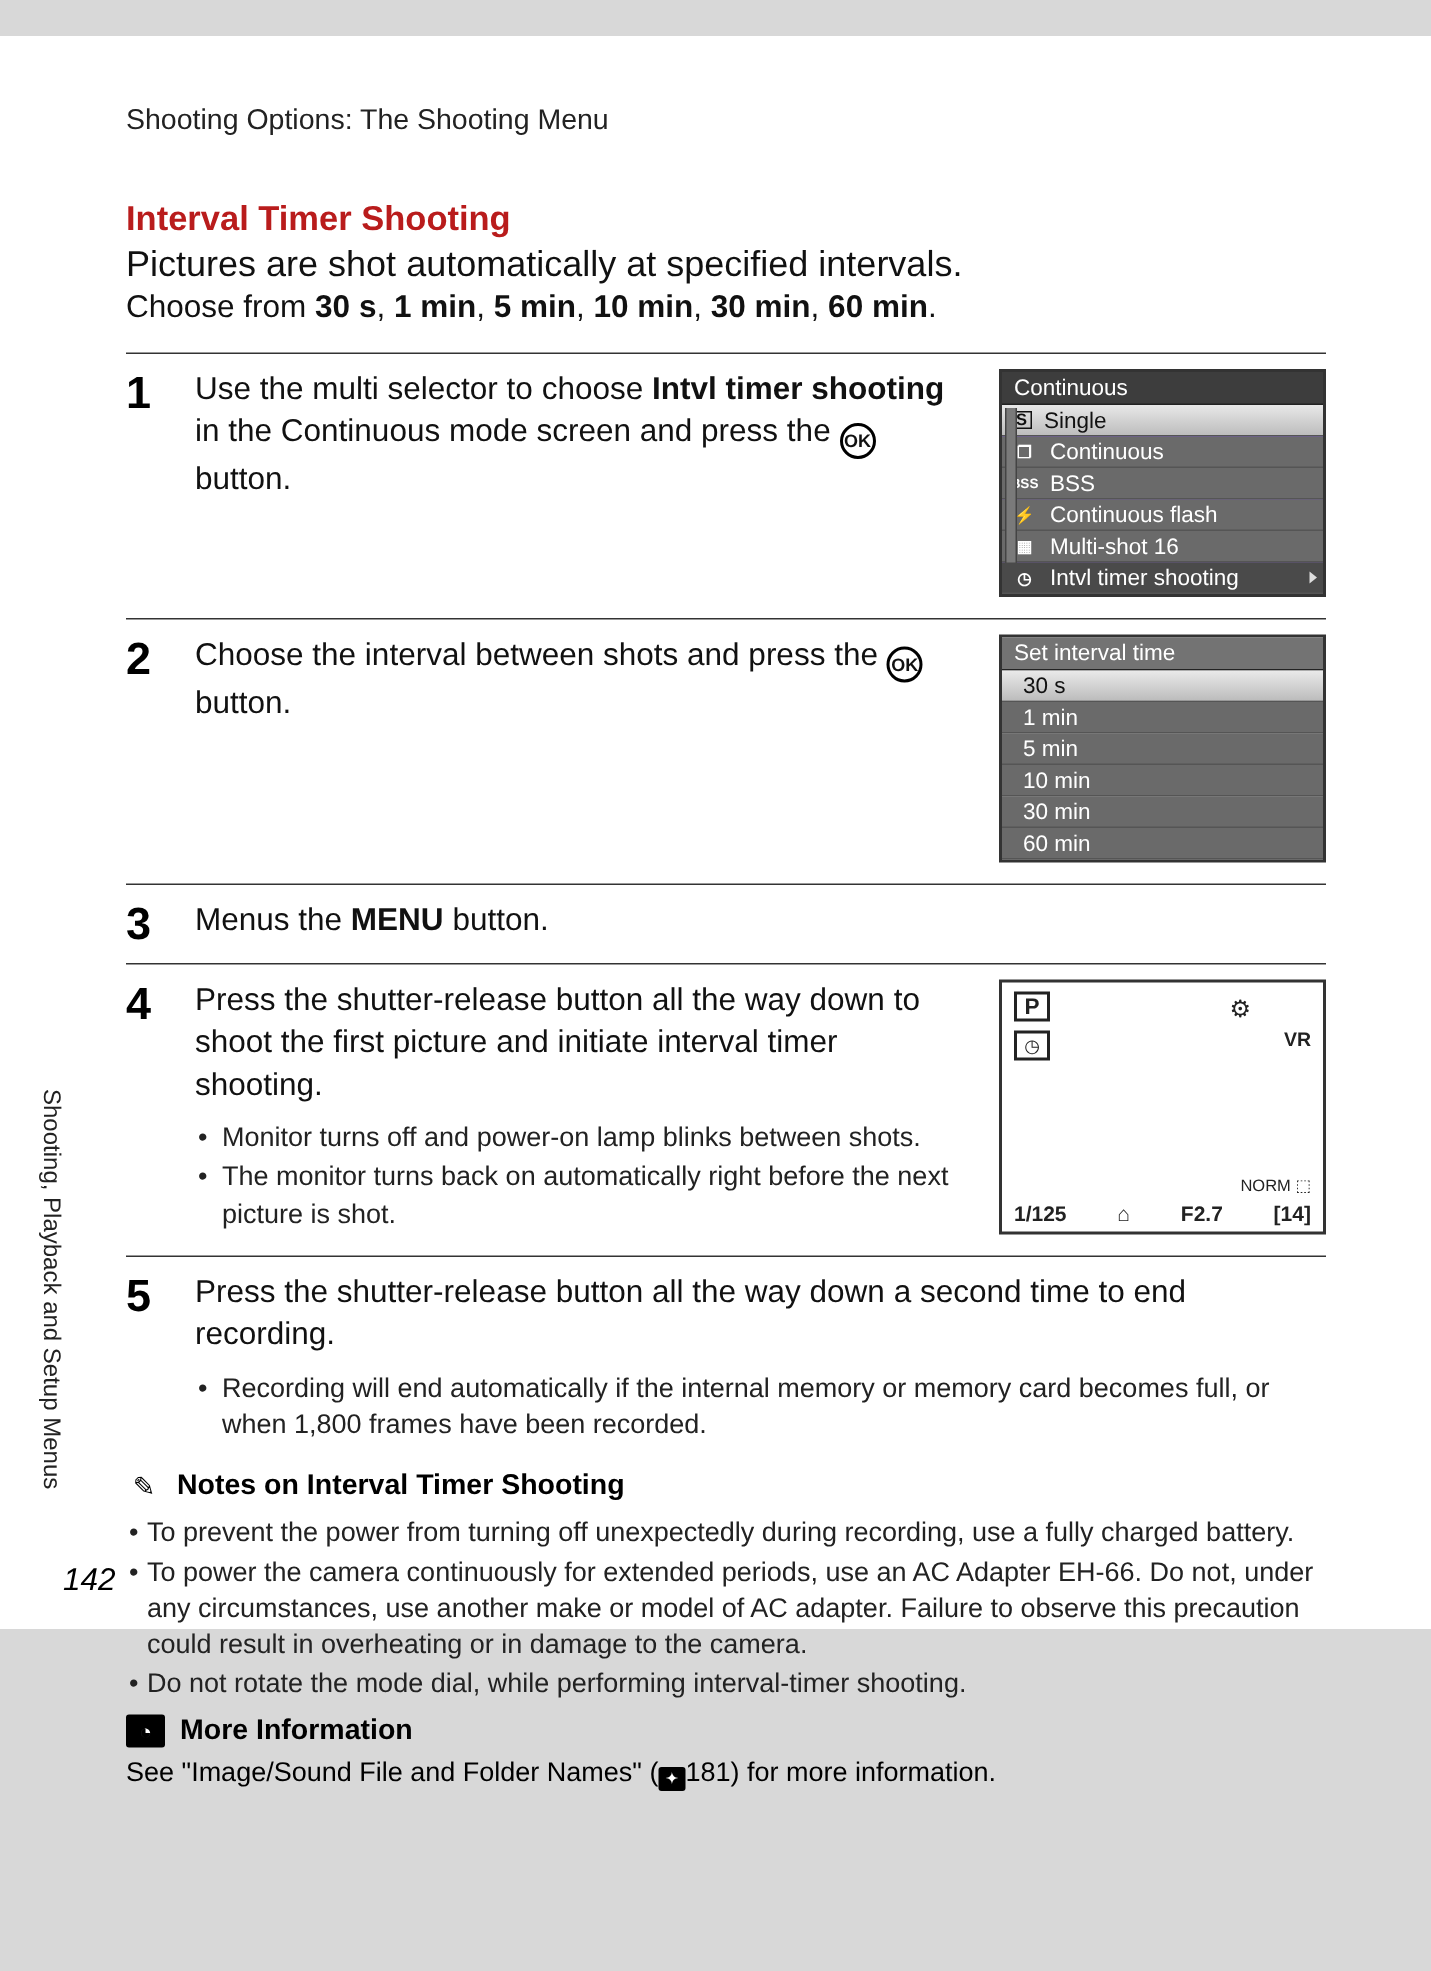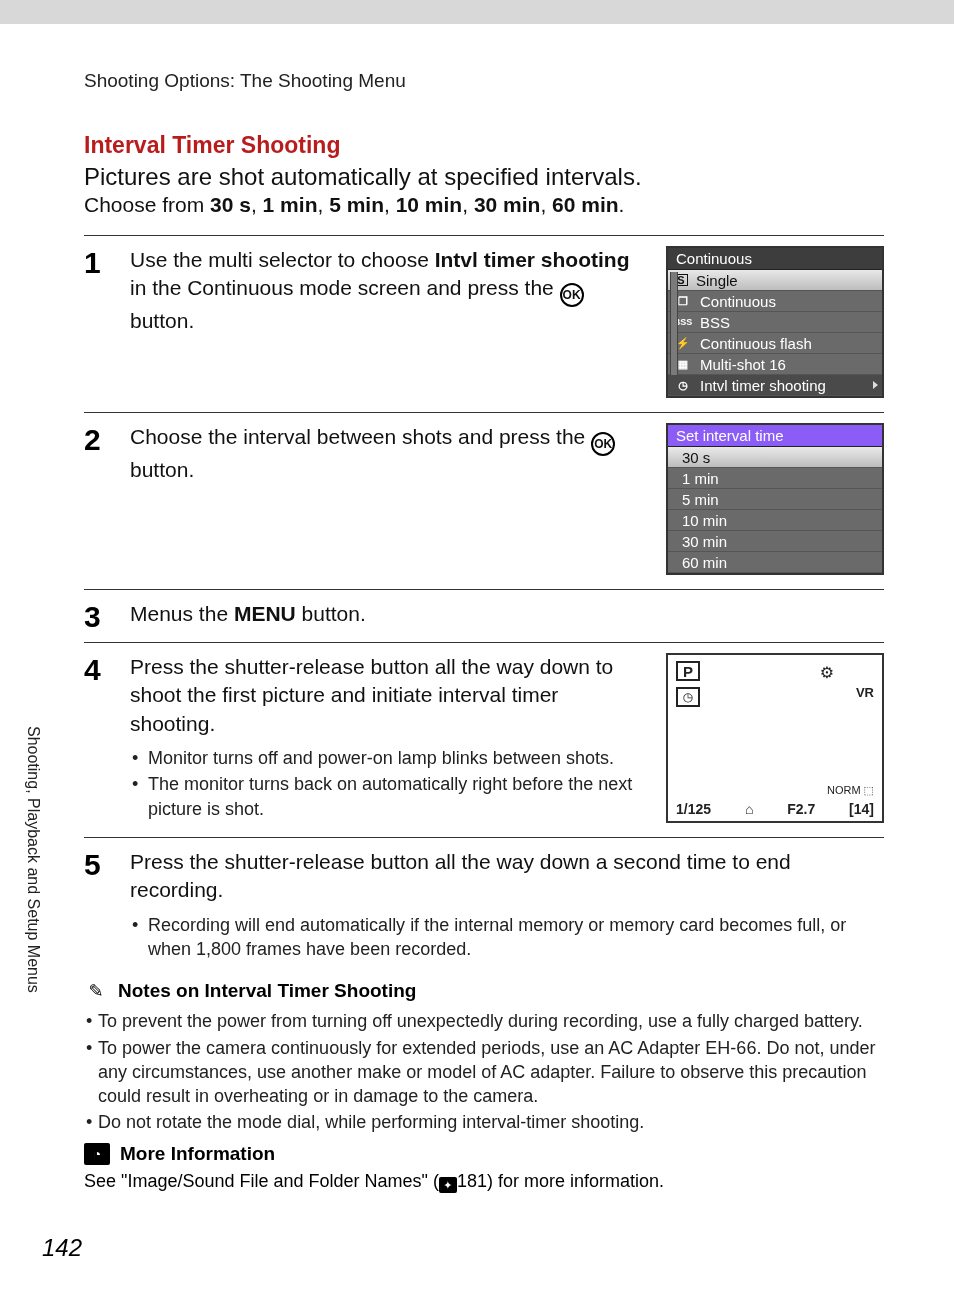--- a/index.html
+++ b/index.html
@@ -9,21 +9,21 @@
     width: 954px;
     height: 1314px;
     position: relative;
     overflow: hidden;
   }
   .page {
     position: absolute;
     top: 24px;
     left: 0;
     width: 954px;
-    height: 1290px;
+    height: 1062px;
     background: #fff;
     padding: 46px 70px 0 84px;
   }
   .running-head {
     font-size: 19px;
     color: #222;
     margin-bottom: 40px;
   }
   .section-title {
     font-size: 23px;
@@ -144,21 +144,21 @@
   }
 
   
   .int-menu {
     width: 218px;
     border: 2px solid #333;
     font-size: 15px;
     color: #fff;
   }
   .int-menu .title-row {
-    background: #8b5cf6;
+    background: #737373;
     padding: 2px 8px;
     border-bottom: 1px solid #222;
   }
   .int-menu .row {
     background: #6a6a6a;
     padding: 1px 14px;
     border-bottom: 1px solid #555;
     height: 21px;
     line-height: 19px;
   }
@@ -258,22 +258,22 @@
     top: 702px;
     transform: rotate(90deg);
     transform-origin: left top;
     font-size: 16px;
     color: #222;
     white-space: nowrap;
   }
   .page-number {
     position: absolute;
     left: 42px;
-    bottom: 52px;
-    font-size: 24px;
+    bottom: 20px;
+    font-size: 21px;
     font-style: italic;
   }
 </style>
 </head>
 <body>
 
 <div class="page">
   <div class="running-head">Shooting Options: The Shooting Menu</div>
 
   <div class="section-title">Interval Timer Shooting</div>

